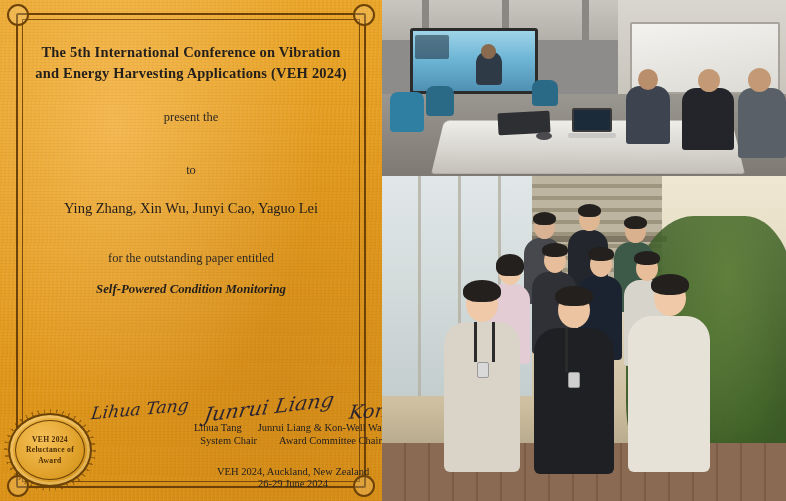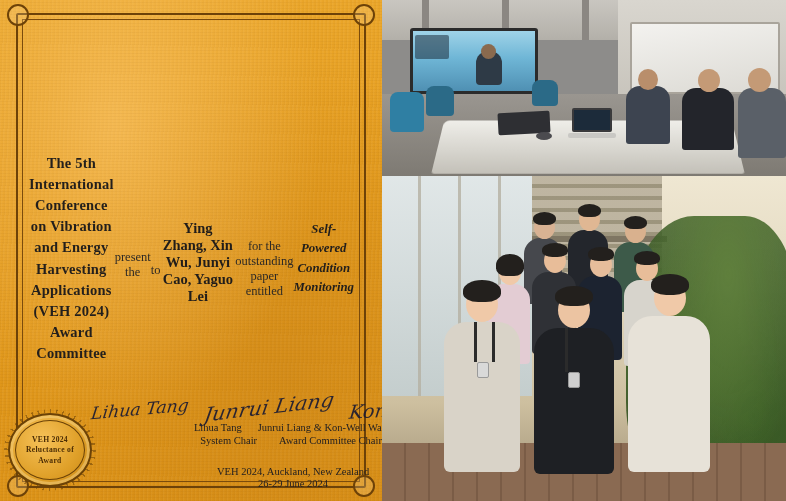--- a/index.html
+++ b/index.html
@@ -57,21 +57,21 @@
   }
   .corner.tl { left: 7px;  top: 4px; }
   .corner.tr { right: 7px; top: 4px; }
   .corner.bl { left: 7px;  bottom: 4px; }
   .corner.br { right: 7px; bottom: 4px; }
 
   .cert-inner {
     position: absolute;
     left: 28px; right: 28px; top: 28px; bottom: 26px;
     display: flex;
-    flex-direction: row;
+    flex-direction: column;
     align-items: center;
     text-align: center;
     color: #2b2b2b;
   }
   .cert-title {
     font-weight: bold;
     font-size: 14.5px;
     line-height: 1.45;
     letter-spacing: 0.2px;
     margin-top: 14px;
@@ -87,21 +87,21 @@
     font-size: 15px;
     margin-top: 24px;
     color: #201c19;
   }
   .cert-to {
     font-size: 12.5px;
     margin-top: 38px;
     color: #2d2925;
   }
   .cert-recipients {
-    font-weight: bold;
+    font-weight: normal;
     font-size: 14.5px;
     margin-top: 22px;
     color: #211d1a;
   }
   .cert-for {
     font-size: 12.5px;
     margin-top: 34px;
     color: #2d2925;
   }
   .cert-paper {
@@ -408,21 +408,20 @@
     <div class="cert-border"></div>
     <div class="corner tl"></div>
     <div class="corner tr"></div>
     <div class="corner bl"></div>
     <div class="corner br"></div>
 
     <div class="cert-inner">
       <div class="cert-title">
         <div>The 5th International Conference on Vibration</div>
         <div>and Energy Harvesting Applications (VEH 2024)</div>
-        <div>Award Committee</div>
       </div>
 
       <div class="cert-present">present the</div>
       <div class="cert-to">to</div>
       <div class="cert-recipients">Ying Zhang, Xin Wu, Junyi Cao, Yaguo Lei</div>
       <div class="cert-for">for the outstanding paper entitled</div>
 
       <div class="cert-paper">
         <div>Self-Powered Condition Monitoring</div>
       </div>

